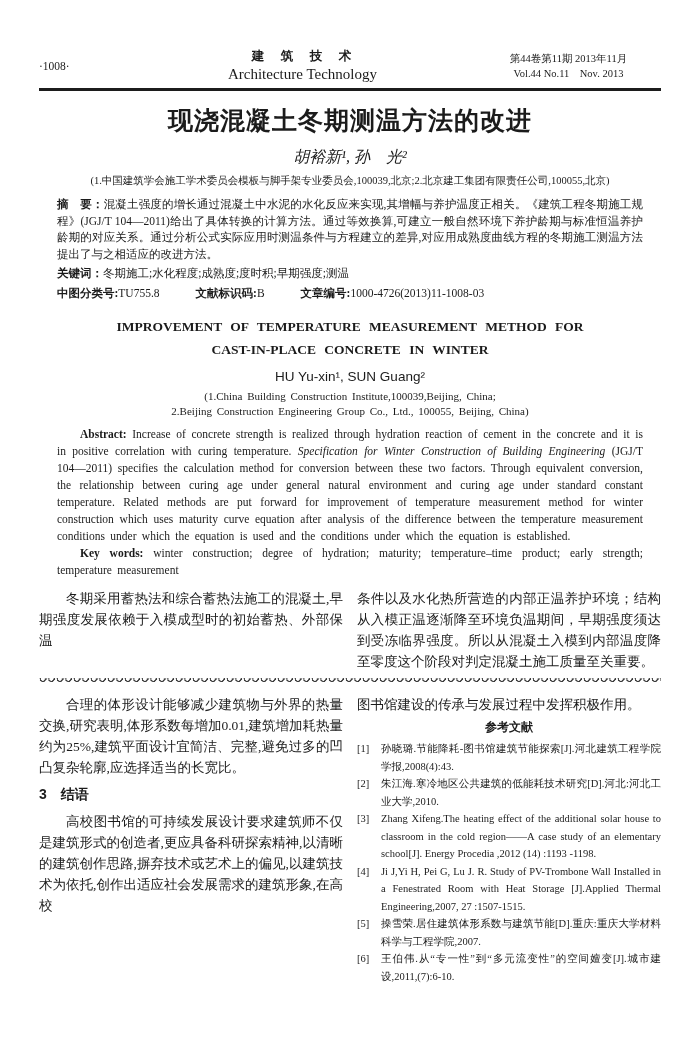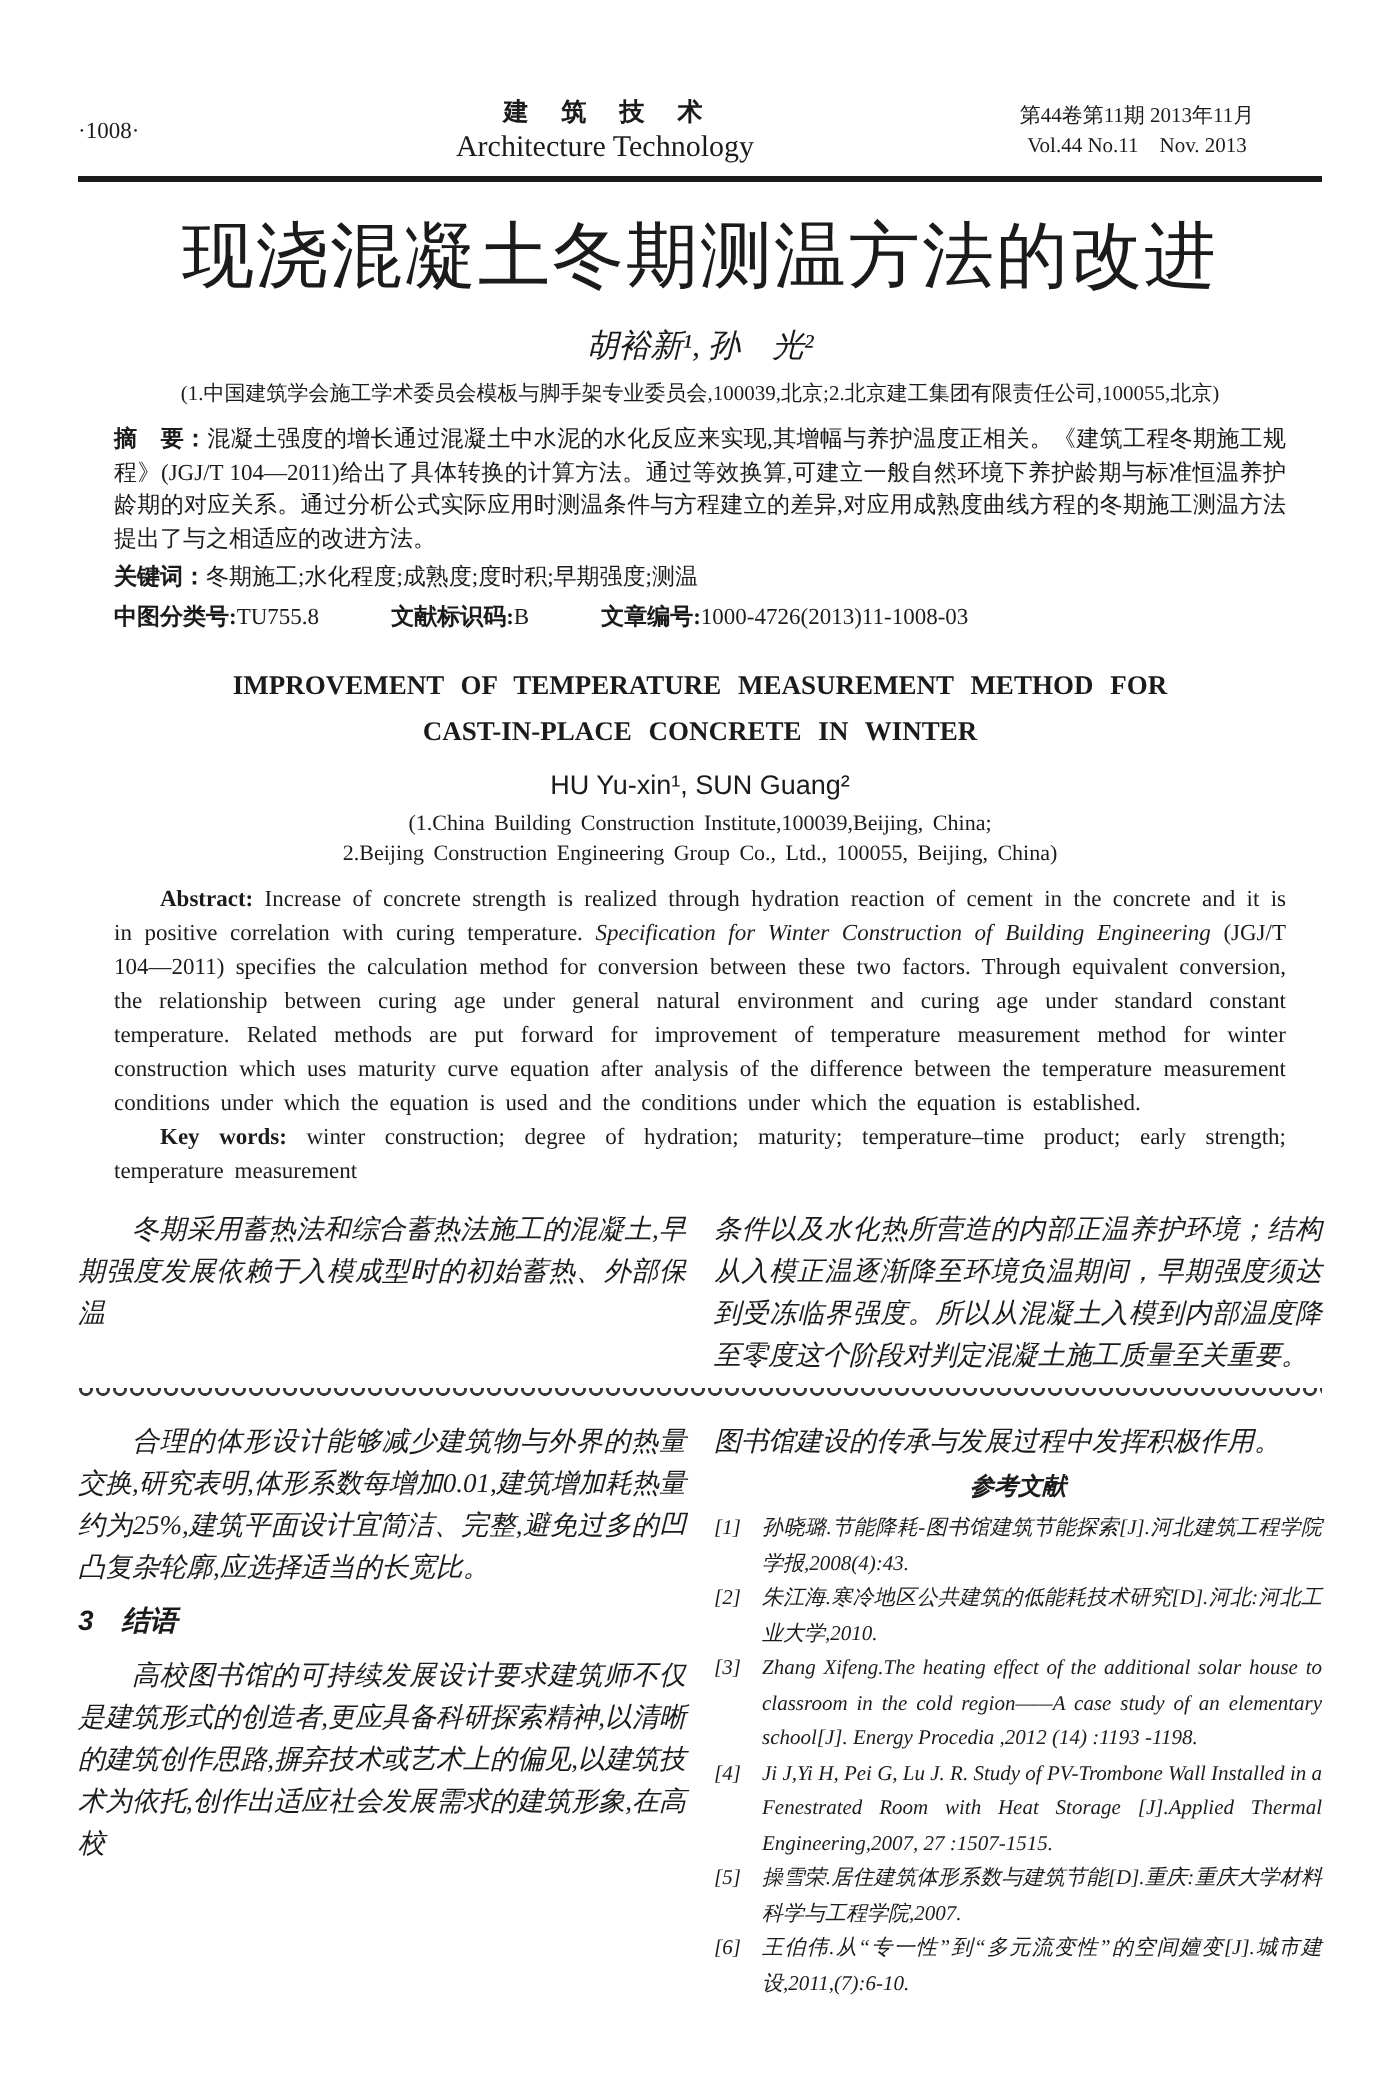--- a/index.html
+++ b/index.html
@@ -13,39 +13,39 @@
   
   .pg-header { display:flex; justify-content:space-between; align-items:center; }
   .ph-left { font-size:11.5px; width:90px; }
   .ph-center { text-align:center; flex:1; }
   .ph-journal-cn { font-size:12.5px; font-weight:bold; letter-spacing:2px; }
   .ph-journal-en { font-size:15px; margin-top:1px; }
   .ph-right { width:185px; text-align:center; font-size:10.5px; line-height:15px; }
   .double-rule { margin-top:5px; height:3px; border-top:2.5px solid #1c1c1c; border-bottom:1px solid #1c1c1c; }
 
   
-  .title-cn { text-align:center; font-size:36px; font-weight:normal; letter-spacing:1px; margin-top:13px; }
+  .title-cn { text-align:center; font-size:25px; font-weight:bold; letter-spacing:1px; margin-top:13px; }
   .authors-cn { text-align:center; font-size:16px; margin-top:10px;font-style:italic; }
   .affil-cn { text-align:center; font-size:10.5px; margin-top:6px; }
 
   .abs-block { margin:8px 18px 0 18px; font-size:11.5px; line-height:16.5px; text-align:justify; }
   .lbl { font-weight:bold; }
   .kw-row { margin:3px 18px 0 18px; font-size:11.5px; line-height:17px; }
   .clc-row { margin:3px 18px 0 18px; font-size:11.5px; line-height:17px; display:flex; }
   .clc-row .pair { margin-right:36px; white-space:nowrap;text-align:right; }
 
   
   .title-en { text-align:center; font-weight:bold; font-size:13.5px; line-height:23px; word-spacing:5px; margin-top:13px; }
   .authors-en { text-align:center; font-size:13.5px; margin-top:8px; font-family:"Liberation Sans","DejaVu Sans",sans-serif; }
   .affil-en { text-align:center; font-size:11px; line-height:15px; margin-top:5px; word-spacing:2px; }
   .en-abstract { margin:7px 18px 0 18px; font-size:11.5px; line-height:17px; text-align:justify; word-spacing:2.5px; }
   .en-abstract p.first { text-indent:2em; }
 
   
-  .cols { display:flex; gap:14px; margin-top:9px;font-style:italic; }
+  .cols { display:flex; gap:14px; margin-top:9px; }
   .col { flex:1; min-width:0; }
   .body-p { font-size:13.5px; line-height:21px; text-align:justify; }
   .indent { text-indent:2em; }
 
   .footnote { margin-top:9px; border-top:2px solid #222; padding-top:5px; font-size:10.5px; line-height:15px; }
   .fn-line.hang { padding-left:1em; text-indent:-1em; }
 
   .wavy { margin:6px 0 5px 0; height:7px;
     background-image:radial-gradient(circle at 4px 0.5px, rgba(0,0,0,0) 2.1px, #3c3c3c 2.2px, #3c3c3c 3.3px, rgba(0,0,0,0) 3.6px);
     background-size:8.5px 7px; background-repeat:repeat-x; }

